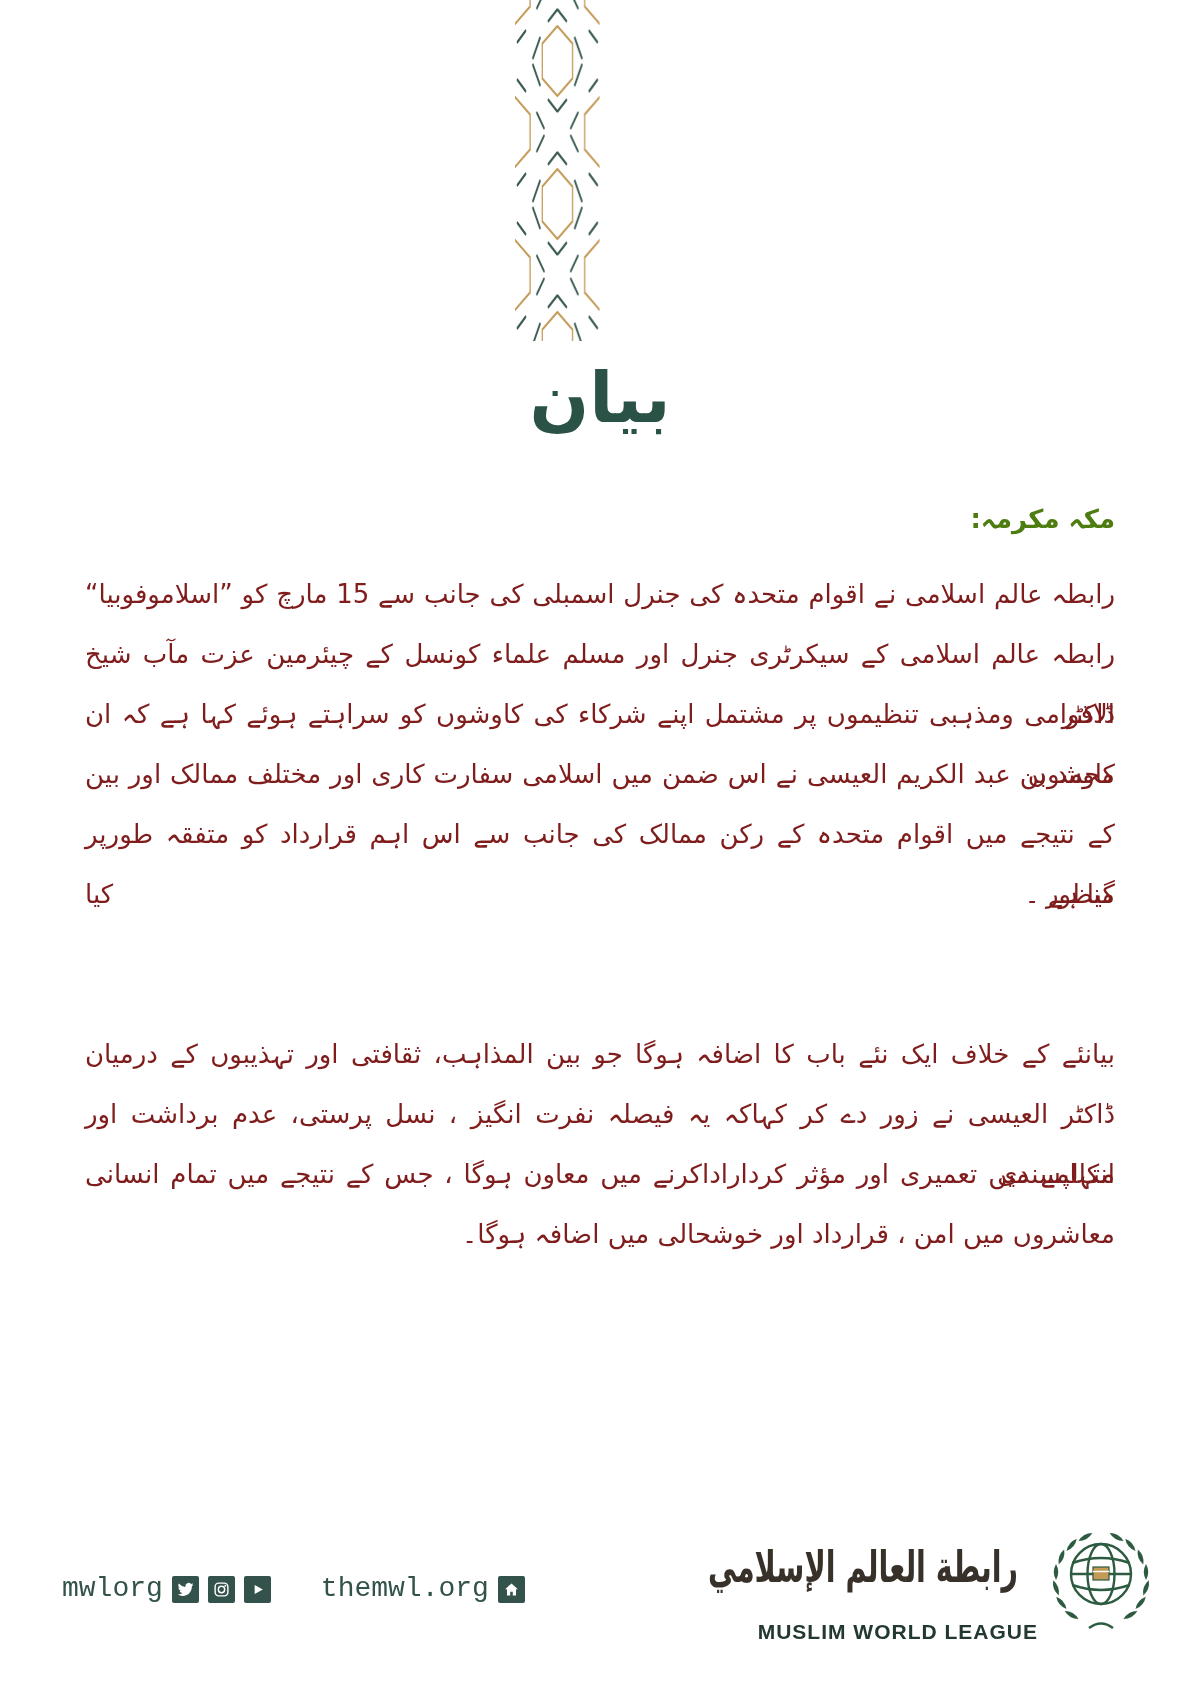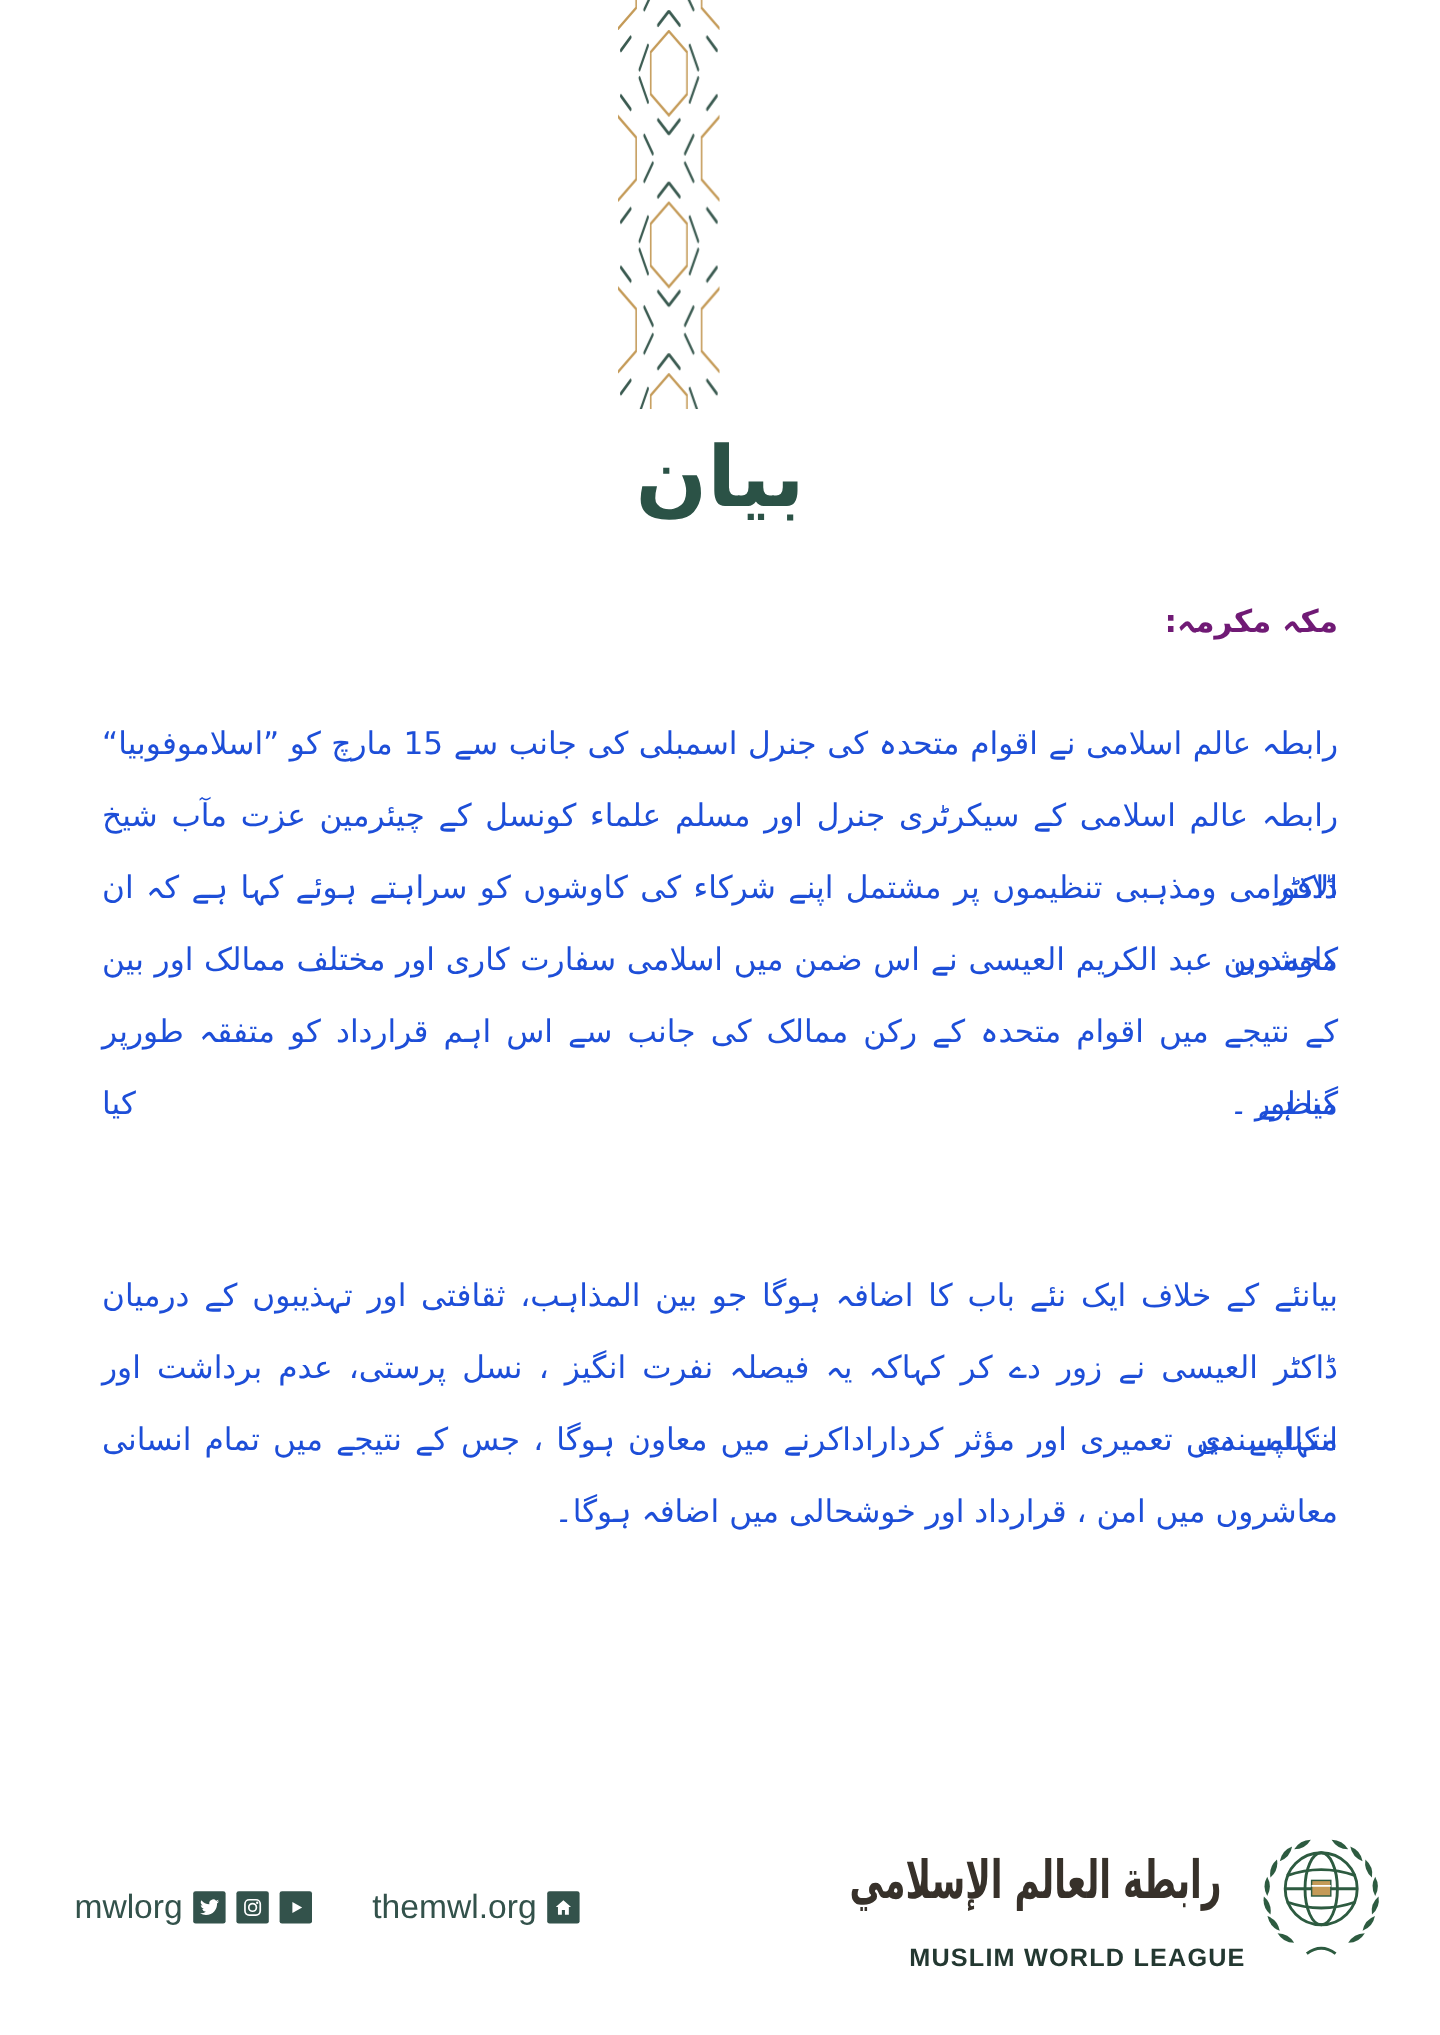--- a/index.html
+++ b/index.html
@@ -13,38 +13,38 @@
   
   .title{
     position:absolute;top:338px;left:0;right:0;height:120px;
     text-align:center;font-size:70px;font-weight:bold;line-height:120px;
     color:#2B5246;direction:rtl;
   }
   
   .dateline{
     position:absolute;top:497px;right:85px;left:85px;height:44px;
     direction:rtl;text-align:right;font-size:26px;line-height:44px;
-    color:#701a75;font-weight:bold;
+    color:#4d7c0f;font-weight:bold;
   }
   
-  .bodytext{position:absolute;left:85px;right:85px;top:590px;color:#1d4ed8;}
+  .bodytext{position:absolute;left:85px;right:85px;top:564px;color:#7f1d1d;}
   .para{direction:rtl;}
   .line{
     height:60px;line-height:60px;font-size:26px;
     text-align:right;overflow:visible;white-space:nowrap;
   }
   .line.fill{
     white-space:normal;text-align:justify;text-align-last:justify;
   }
   .spacer-block{height:100px;}
   
   .footer-left{
     position:absolute;left:62px;top:1572px;height:34px;
     display:flex;align-items:center;
-    color:#33524B;font-family:Liberation Sans, sans-serif;
+    color:#33524B;font-family:Liberation Mono, monospace;
   }
   .footer-left .label{font-size:28px;line-height:34px;color:#33524B;}
   .icon-sq{
     width:27px;height:27px;background:#33524B;border-radius:2px;
     display:flex;align-items:center;justify-content:center;margin-left:9px;
   }
   .icon-sq svg{display:block;}
   .site-label{margin-left:50px;}
   
   .logo{position:absolute;left:688px;top:1516px;width:480px;height:150px;}

